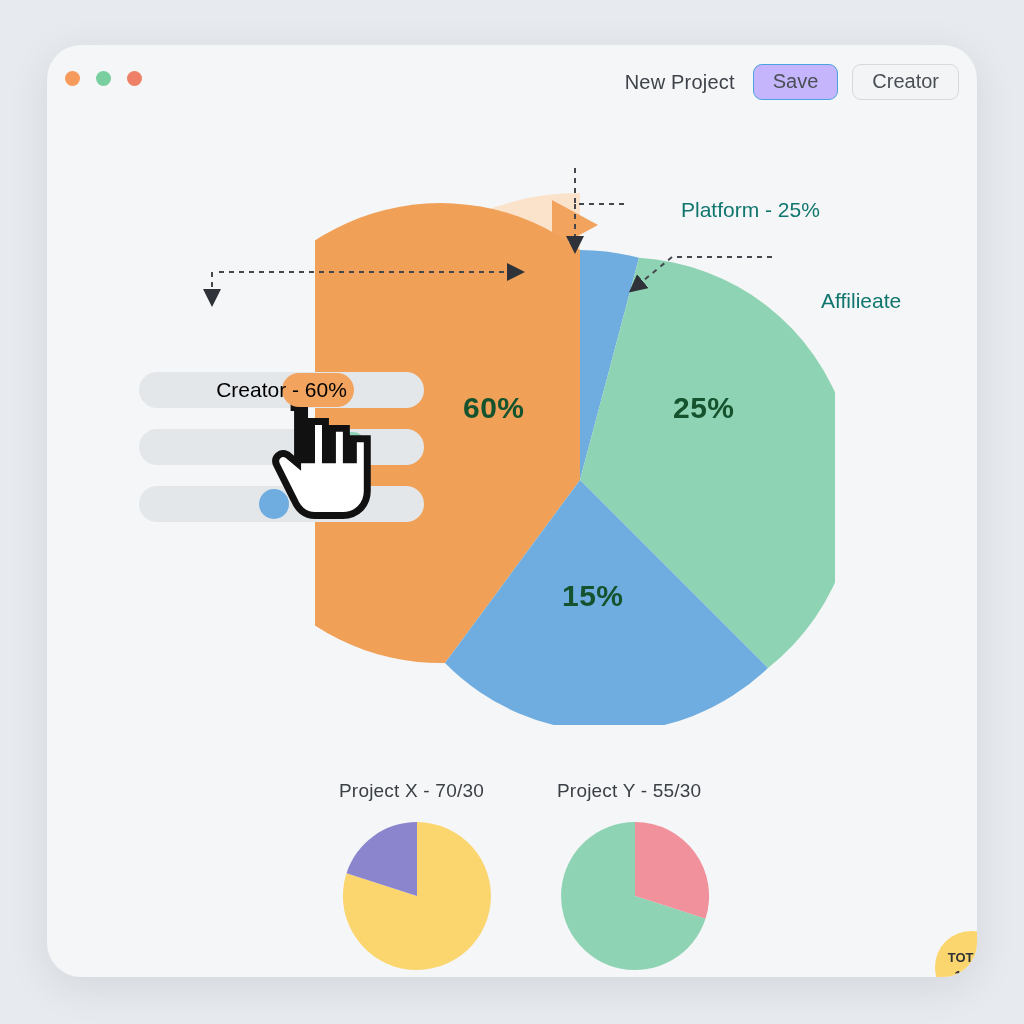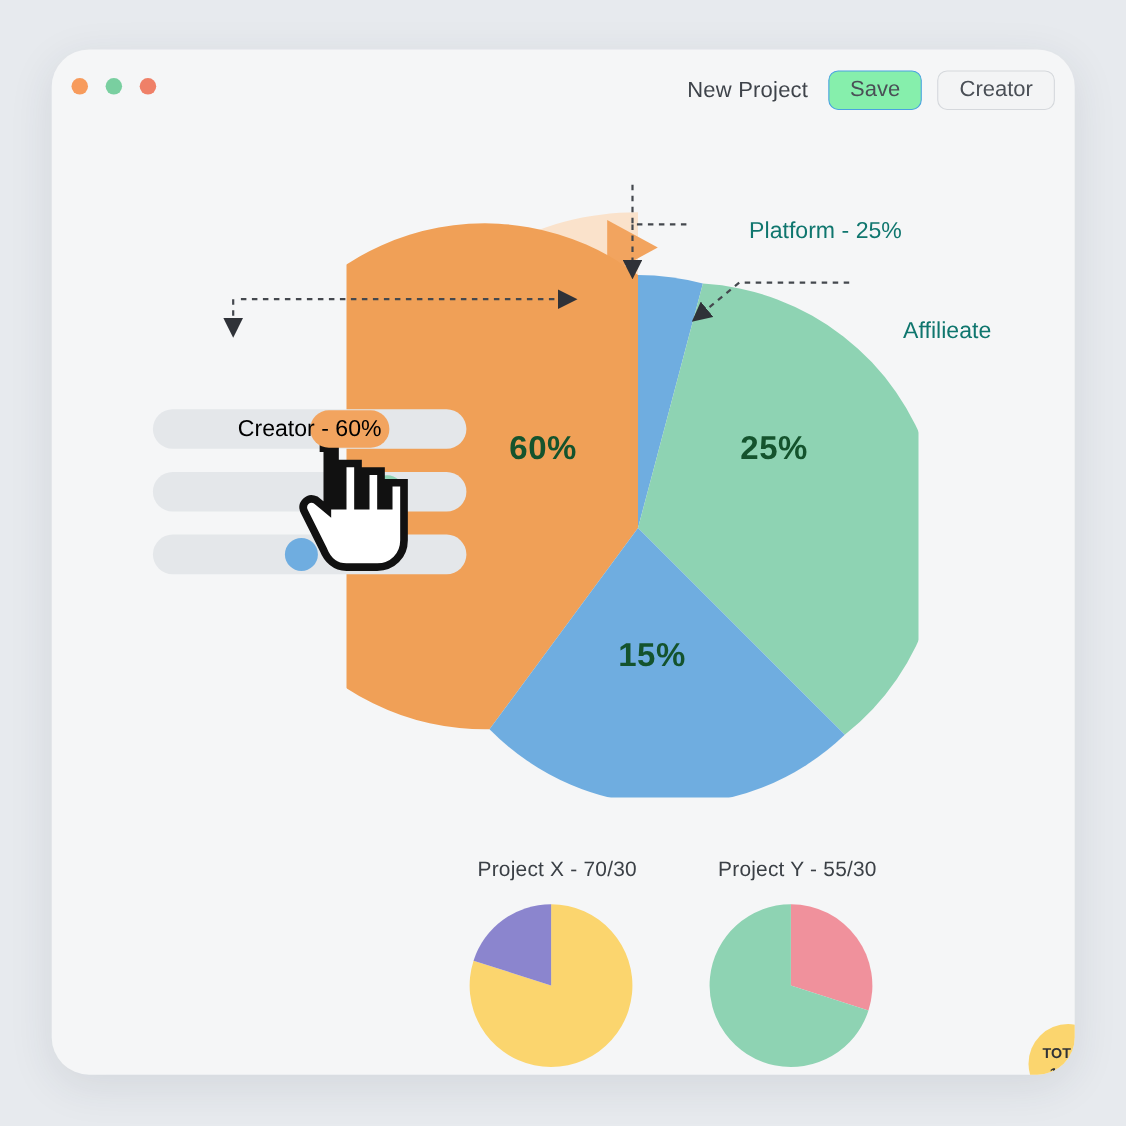--- a/index.html
+++ b/index.html
@@ -27,21 +27,21 @@
   .dot.d2{background:#79cfa0;}
   .dot.d3{background:#ef8068;}
 
   .tb-right{position:absolute;right:18px;top:19px;display:flex;align-items:center;gap:14px;}
   .tb-title{font-size:20px;color:#3e434a;letter-spacing:.2px;padding-right:4px;}
   .btn{
     font-size:20px;color:#4a4f56;background:#f3f4f5;
     border:1.5px solid #d5d8dc;border-radius:9px;
     padding:6px 19px 8px;line-height:1;
   }
-  .btn.primary{border-color:#4aa3e0;background:#86efac;}
+  .btn.primary{border-color:#4aa3e0;background:#c4b5fd;}
 
   
   .pie-wrap{position:absolute;left:268px;top:140px;width:520px;height:540px;}
   .pie-svg{position:absolute;left:0;top:0;}
 
   .slice-label{
     position:absolute;font-size:30px;font-weight:700;color:#14532d;
     letter-spacing:.5px;white-space:nowrap;
   }
   .lbl60{left:148px;top:206px;}
@@ -67,21 +67,21 @@
     position:absolute;left:0;top:0;width:285px;height:36px;
     display:flex;align-items:center;justify-content:center;
     font-size:21px;color:#000000;white-space:nowrap;z-index:3;
   }
   .badge-60{
     position:absolute;left:143px;top:1px;width:72px;height:34px;
     background:#f2a45f;border-radius:17px;z-index:2;
   }
 
   
-  .mini{position:absolute;text-align:right;}
+  .mini{position:absolute;text-align:left;}
   .mini.x{left:292px;top:735px;width:240px;}
   .mini.y{left:510px;top:735px;width:240px;}
   .mini-title{font-size:19px;color:#3b4046;margin-bottom:16px;letter-spacing:.2px;}
 
   
   .total{
     position:absolute;left:888px;top:886px;width:72px;height:72px;
     border-radius:50%;background:#fbd56e;
     display:flex;flex-direction:column;align-items:center;justify-content:center;
     font-size:13px;font-weight:700;color:#2f3237;line-height:1.35;

